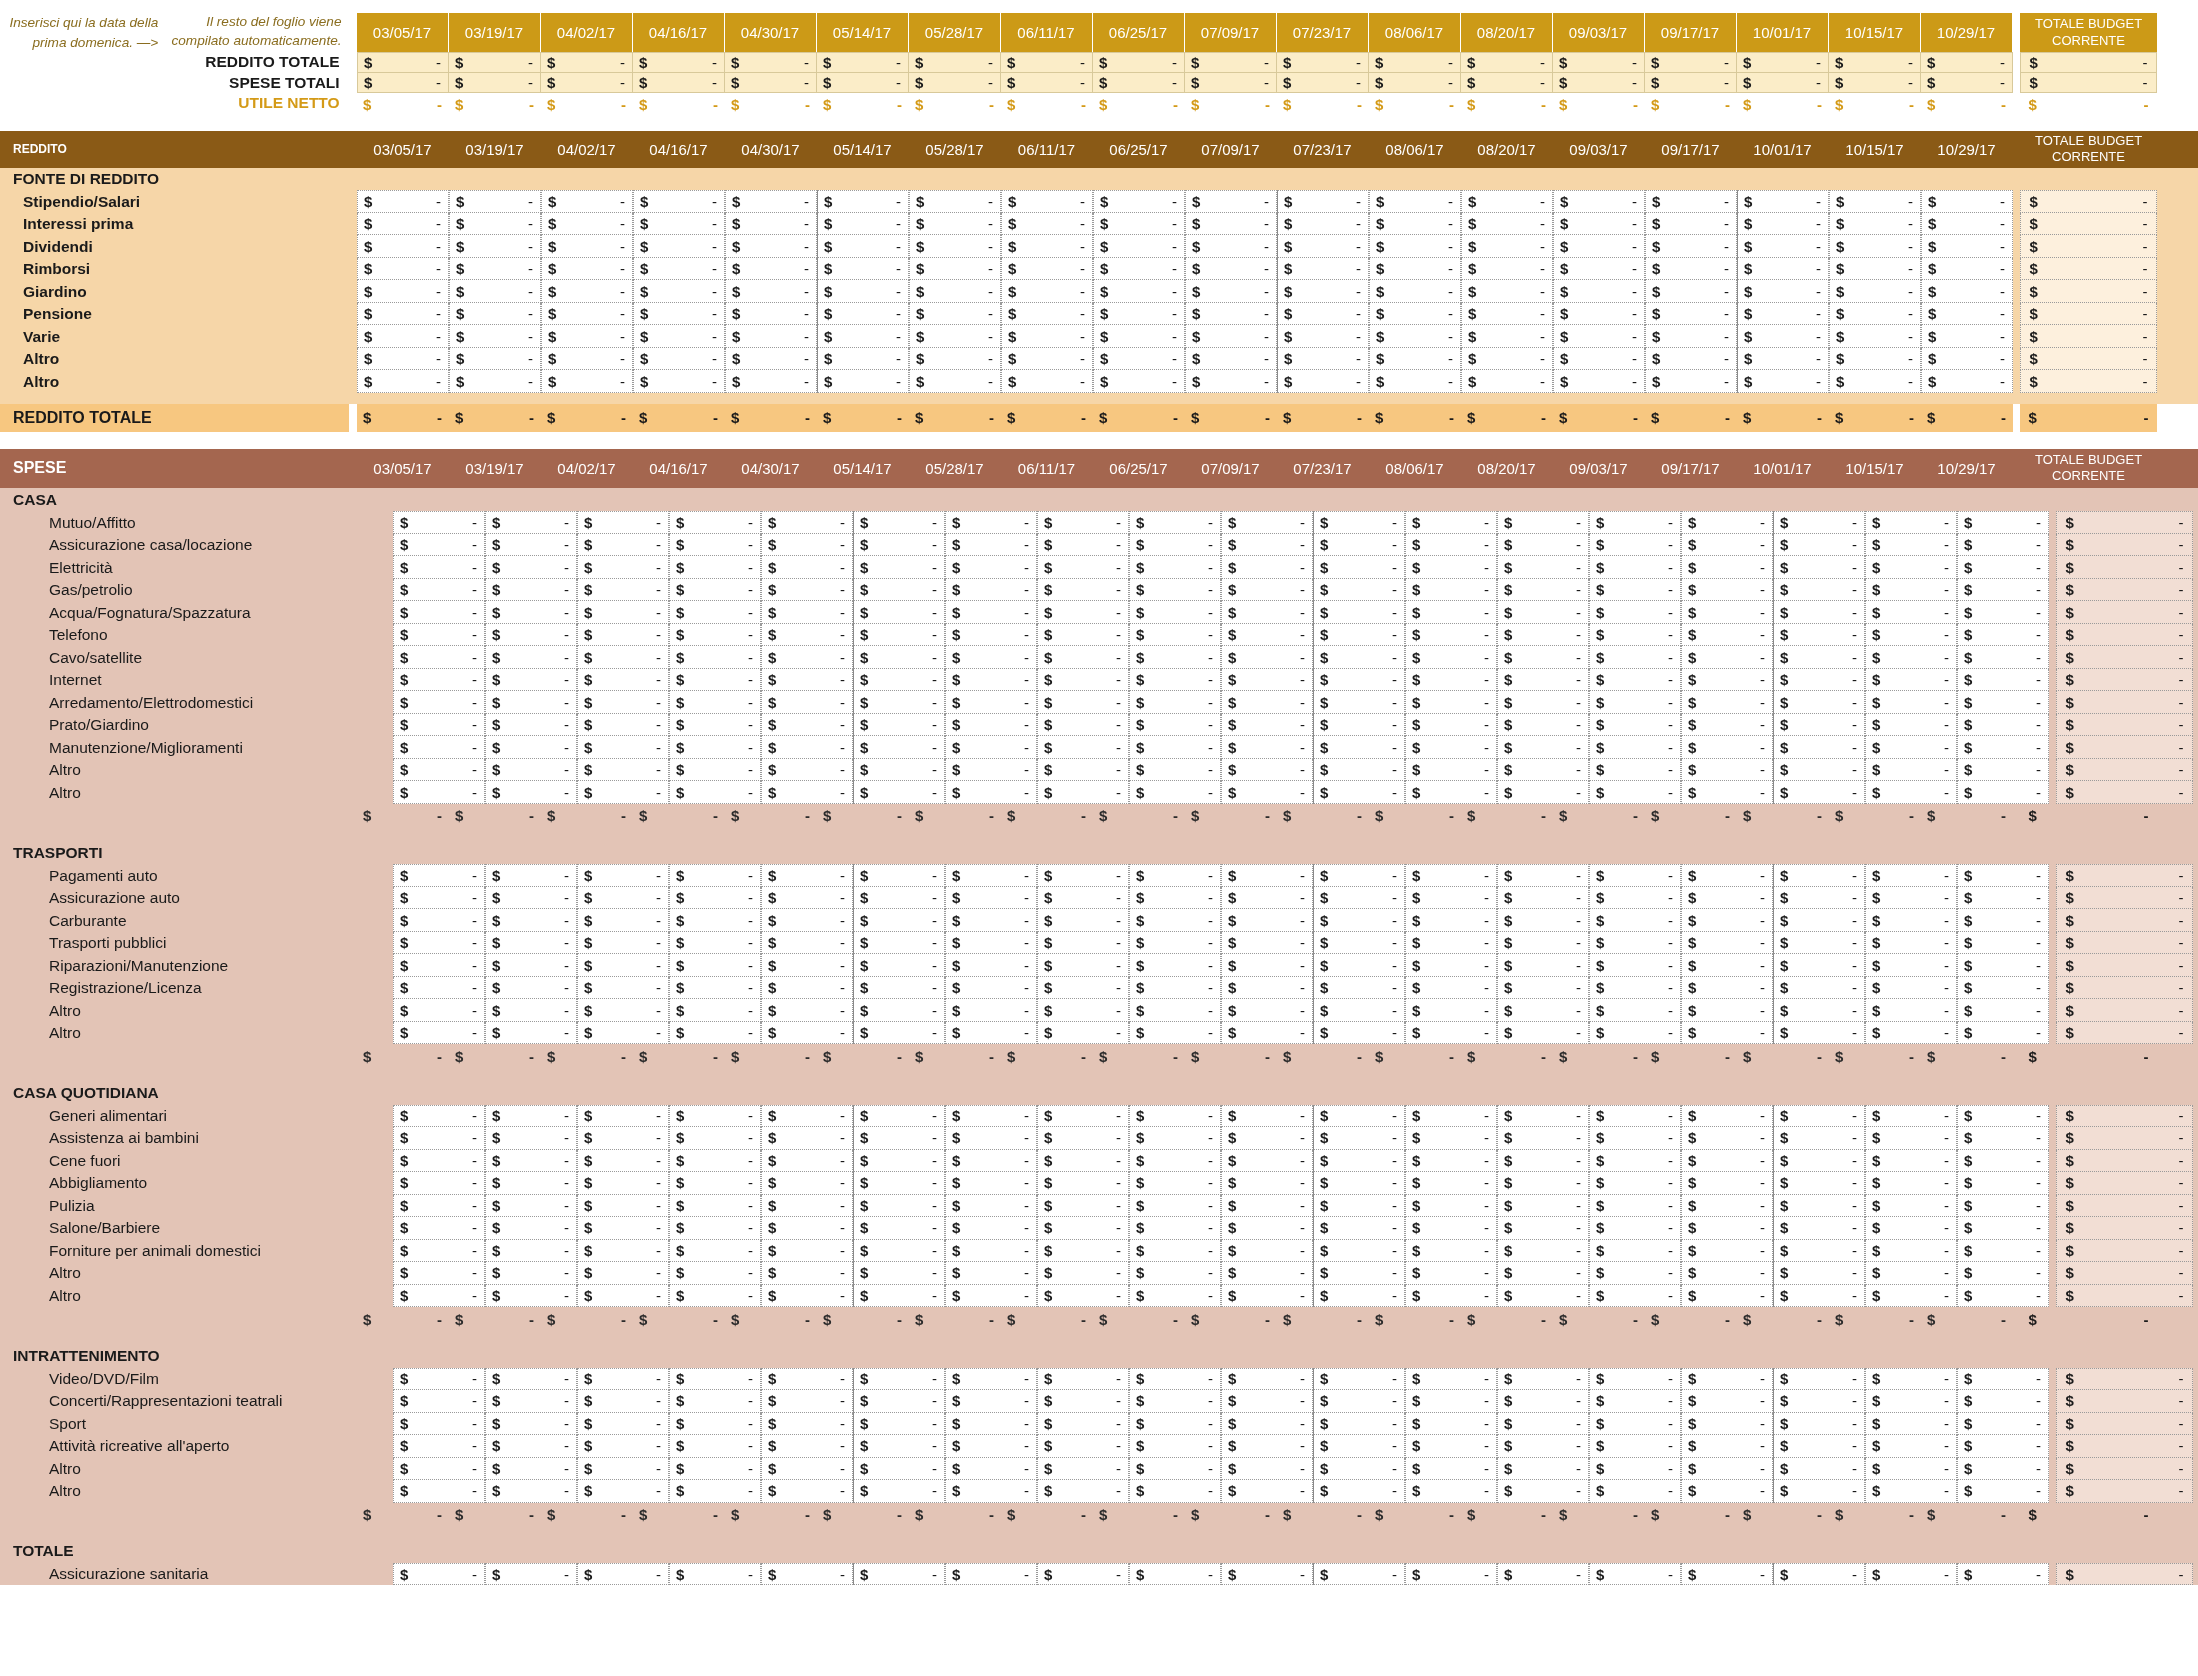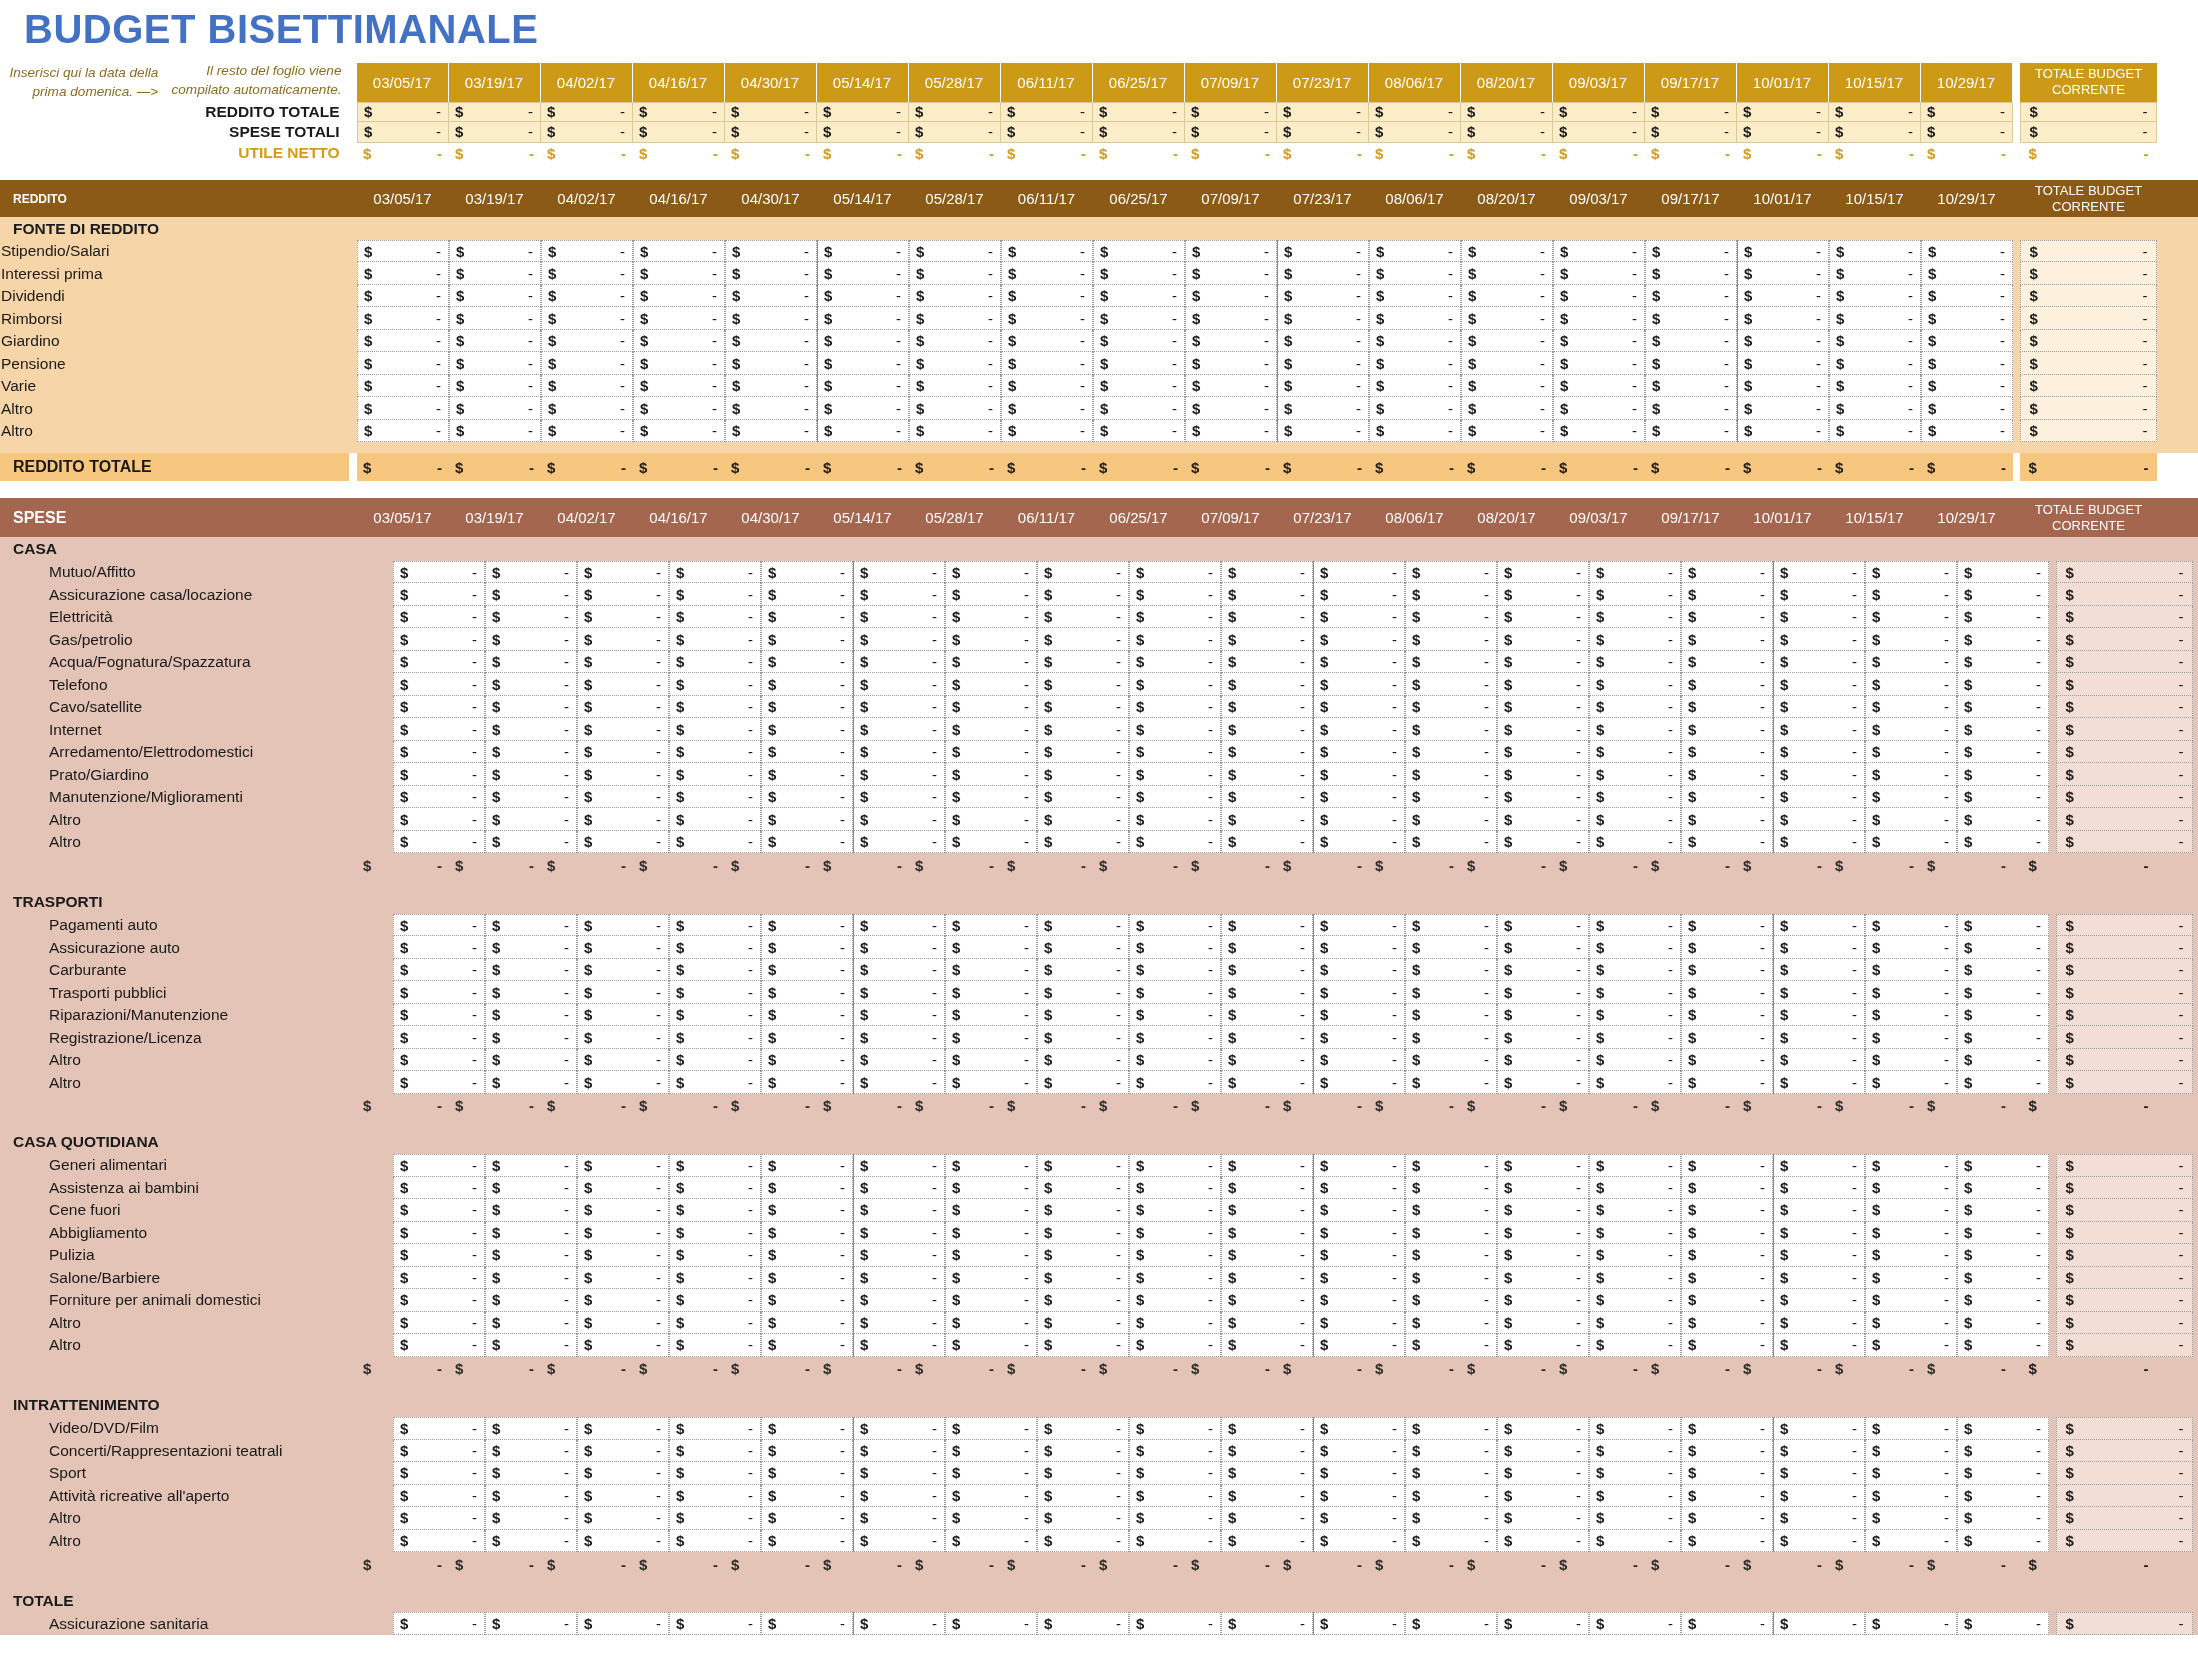--- a/index.html
+++ b/index.html
@@ -158,21 +158,21 @@
     color:#ffffff;flex-direction:column;justify-content:center;align-items:center;
     font-size:13px;line-height:1.25;background:#8a5a16;text-align:center;
   }
   .inc-band .spacer-col{ background:#8a5a16; }
 
   .inc-sub{ background:#f6d6a8; height:22.5px; }
   .inc-sub .lbl{ font-weight:bold;font-size:15.5px;padding-left:13px;background:#f6d6a8; }
   .inc-sub .cell,.inc-sub .tot,.inc-sub .spacer-col{ background:#f6d6a8; }
 
   .inc-row{ height:22.5px; background:#f6d6a8; }
-  .inc-row .lbl{ padding-left:1px; background:#f6d6a8; }
+  .inc-row .lbl{ padding-left:23px; background:#f6d6a8;font-weight:bold; }
   .inc-row .spacer-col{ background:#f6d6a8; }
   .inc-row .cell{
     background:#ffffff;
     border:0.9px dotted #9a9a9a;
     border-top:none;
   }
   .inc-row.firstdata .cell{ border-top:0.9px dotted #9a9a9a; }
   .inc-row .cell.grp{ border-left:0.9px solid #8a8a8a; }
   .inc-row .tot{
     background:#fdf0dd;
@@ -234,21 +234,20 @@
   .exp-gapsm{ height:13px;background:#e3c4b6; }
   .exp-gapsm .lbl,.exp-gapsm .cell,.exp-gapsm .tot,.exp-gapsm .spacer-col{ background:#e3c4b6;border:none; }
 
   .block-gap{ height:17px;background:#ffffff;width:2199px; }
 </style>
 </head>
 <body>
 
 <div class="sheet">
 
-  <div class="title">BUDGET BISETTIMANALE</div>
 
   <div class="summary">
     <div class="row sum-hdr-row">
       <div class="lbl" style="flex-direction:row;align-items:flex-end;justify-content:flex-end;">
         <span class="sum-note" style="width:auto;min-width:0;padding:0 7.5px 0 0;">Inserisci qui la data della prima domenica. —&gt;</span>
         <span class="sum-note" style="width:auto;min-width:0;padding:0 7.5px 1.9px 0;">Il resto del foglio viene compilato automaticamente.</span>
       </div>
       <div class="spacer-col"></div>
       <div id="sum-hdr-cells" style="display:flex;">
           <div class="cell sum-hdr-cell" style="justify-content: center;">03/05/17</div>

